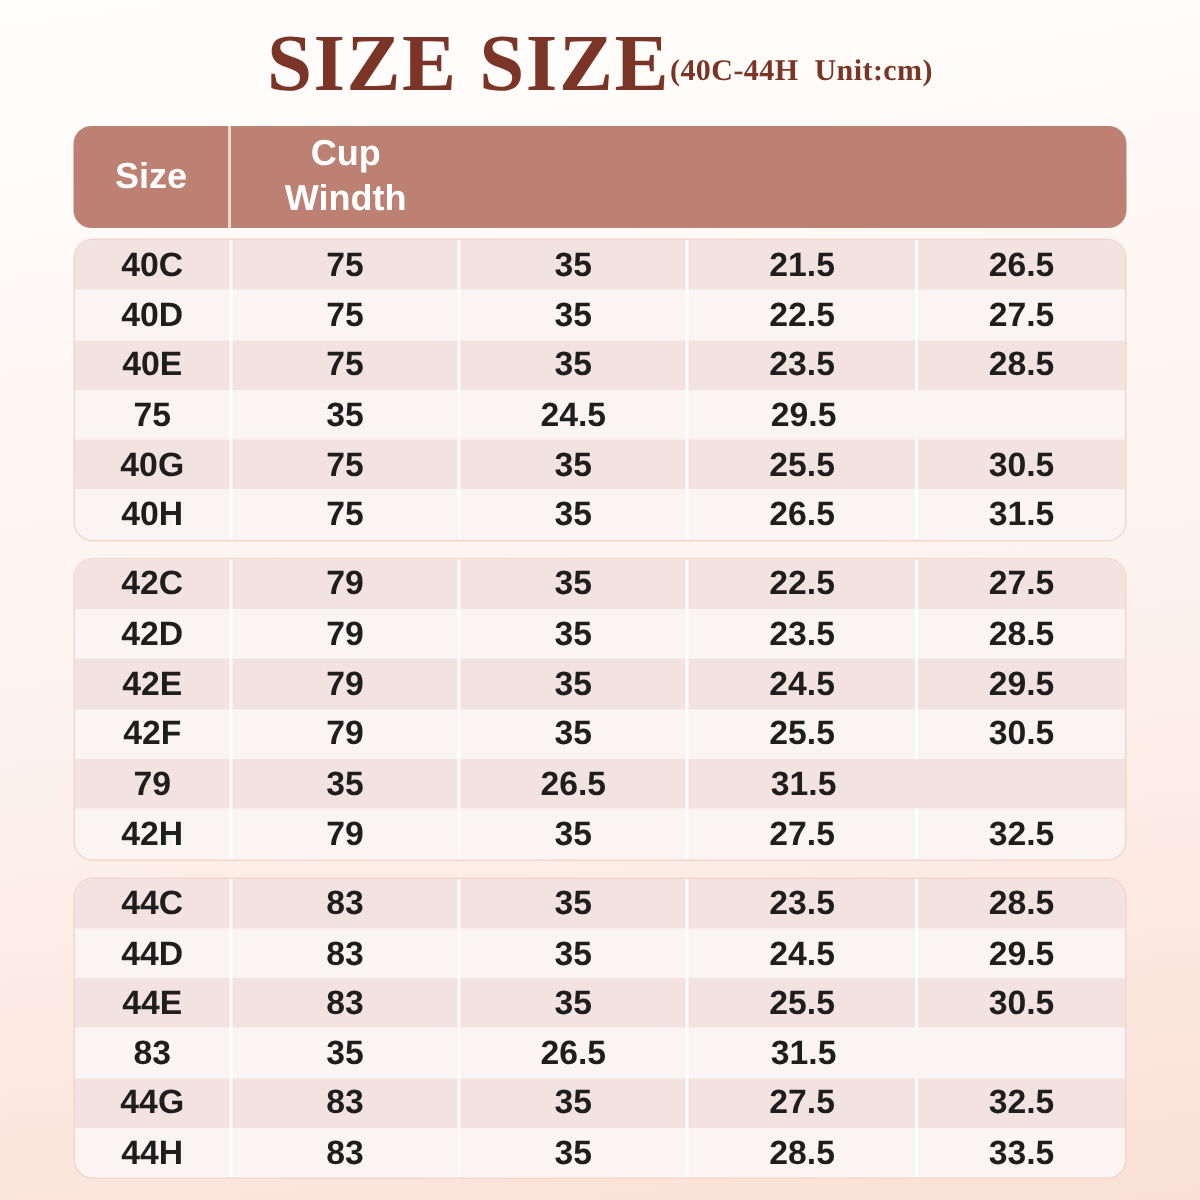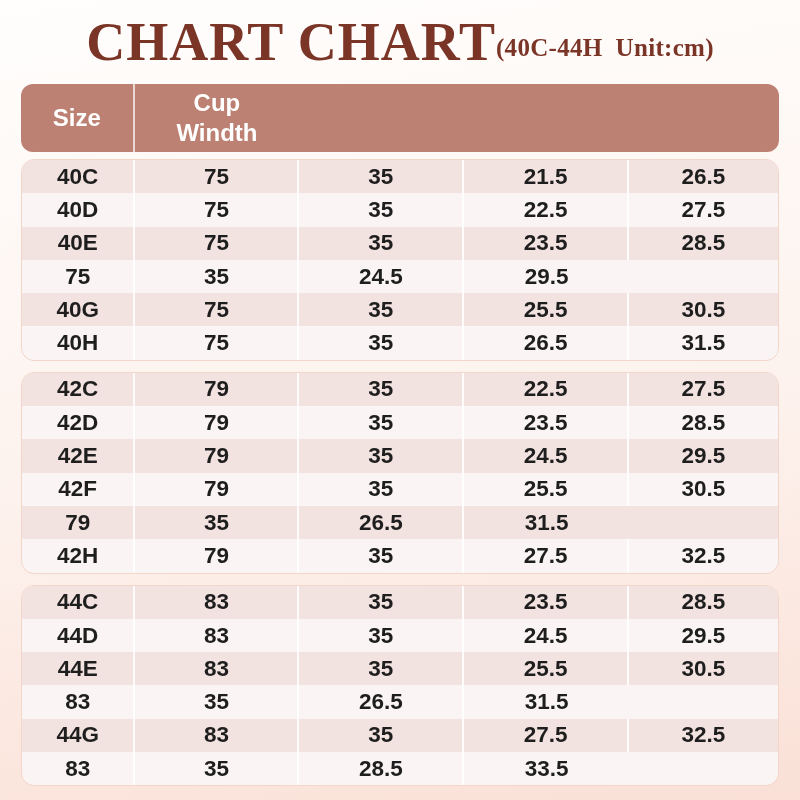--- a/index.html
+++ b/index.html
@@ -25,25 +25,25 @@
   .title-bar{
     height:84px;
     display:flex;align-items:center;justify-content:center;
     color:var(--title-text);
     font-family:"Liberation Serif", serif;
   }
   .title-main{
     font-size:54px;font-weight:700;letter-spacing:1px;line-height:1;
   }
   .title-sub{
-    font-size:25px;font-weight:600;letter-spacing:.3px;line-height:1;
+    font-size:20px;font-weight:600;letter-spacing:.3px;line-height:1;
     margin-top:10px;white-space:pre;
   }
   .size-table{
-    width:758px;margin:0 auto;
+    width:702px;margin:0 auto;
   }
   .thead{
     height:68px;
     background:var(--header-bg);
     border-radius:12px;
     display:grid;grid-template-columns:var(--cols);
   }
   .hcell{
     display:flex;align-items:center;justify-content:center;
     text-align:center;
@@ -73,21 +73,21 @@
     border-right:2px solid rgba(255,255,255,.85);
   }
   .tcell:last-child{border-right:none;}
 </style>
 </head>
 <body>
 
 <div class="page">
 
   <div class="title-bar">
-    <span class="title-main">CHART CHART</span>
+    <span class="title-main">SIZE SIZE</span>
     <span class="title-sub">(40C-44H  Unit:cm)</span>
   </div>
 
   <div class="size-table">
     <div class="thead">
       <div class="hcell">Size</div>
       <div class="hcell">Cup  Windth</div>
     </div>
     <div id="groups">
         <div class="tgroup">
@@ -205,20 +205,21 @@
     <div class="tcell">31.5</div>
   </div>
           <div class="trow">
     <div class="tcell">44G</div>
     <div class="tcell">83</div>
     <div class="tcell">35</div>
     <div class="tcell">27.5</div>
     <div class="tcell">32.5</div>
   </div>
           <div class="trow">
+    <div class="tcell">44H</div>
     <div class="tcell">83</div>
     <div class="tcell">35</div>
     <div class="tcell">28.5</div>
     <div class="tcell">33.5</div>
   </div>
         </div>
       </div>
   </div>
 
 </div>

